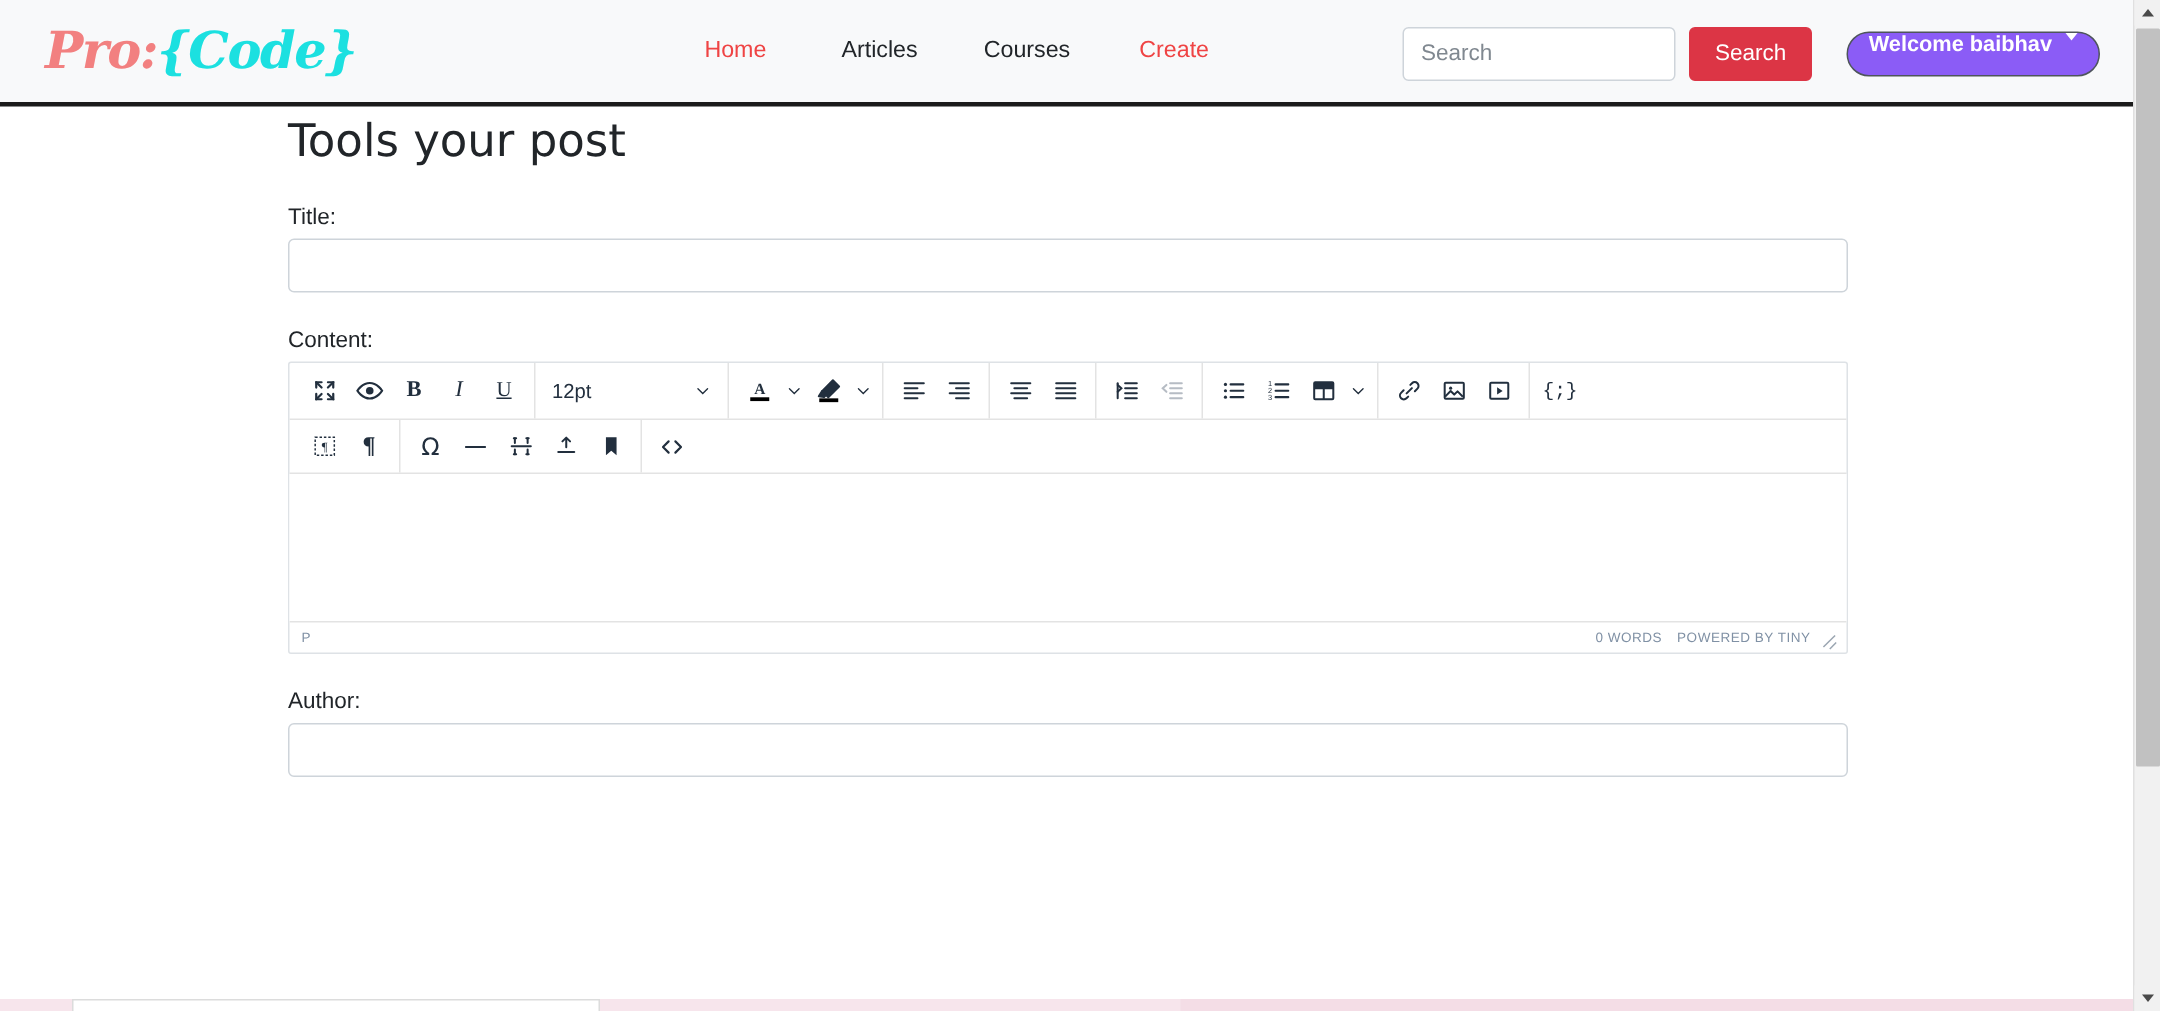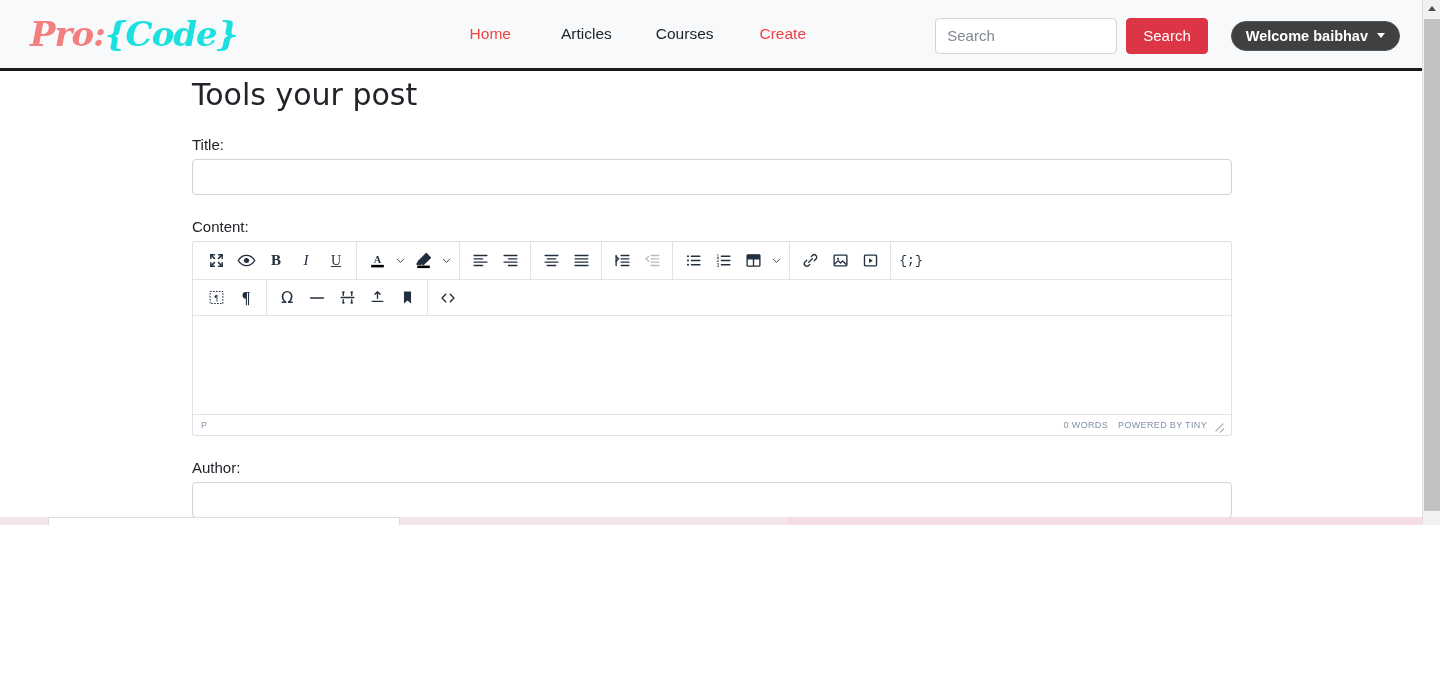--- a/index.html
+++ b/index.html
@@ -7,21 +7,21 @@
     margin: 0; padding: 0;
     width: 1440px; height: 674px;
     overflow: hidden;
     background: #ffffff;
     font-family: "Liberation Sans", sans-serif;
   }
 
   #viewport {
     position: relative;
     width: 1440px;
-    height: 525px;
+    height: 674px;
     overflow: hidden;
     background: #fff;
     text-decoration: underline;
   }
 
   
   .navbar {
     position: absolute;
     top: 0; left: 0;
     width: 1422px;
@@ -93,28 +93,28 @@
     border-radius: 4px;
     color: #fff;
     font-size: 15px;
     cursor: pointer;
     font-family: "Liberation Sans", sans-serif;
   }
   .welcome-btn {
     margin-left: 23px;
     height: 30px;
     padding: 0 14px;
-    background: #404040;
+    background: #8b5cf6;
     border: 1px solid #4e555b;
     border-radius: 16px;
     color: #fff;
     font-size: 14.5px;
     font-weight: bold;
     display: flex;
-    align-items: center;
+    align-items: flex-start;
     gap: 9px;
     cursor: pointer;
     white-space: nowrap;
     font-family: "Liberation Sans", sans-serif;
   }
   .caret {
     width: 0; height: 0;
     border-left: 4.5px solid transparent;
     border-right: 4.5px solid transparent;
     border-top: 5px solid #fff;
@@ -449,20 +449,28 @@
             <span style="font-weight:bold;font-size:15px;font-family:'Liberation Serif',serif;">B</span>
           </div>
           <div class="tb-btn">
             <span style="font-style:italic;font-size:15px;font-family:'Liberation Serif',serif;">I</span>
           </div>
           <div class="tb-btn">
             <span style="text-decoration:underline;font-size:14px;font-family:'Liberation Serif',serif;">U</span>
           </div>
         </div>
 
+        <div class="tb-group">
+          <div class="tb-select">
+            <span>12pt</span>
+            <svg width="11" height="11" viewBox="0 0 24 24" fill="none" stroke="currentColor" stroke-width="2" stroke-linecap="round">
+              <path d="M5 9l7 7 7-7"></path>
+            </svg>
+          </div>
+        </div>
 
         <div class="tb-group">
           <div class="tb-split">
             <div class="tb-btn">
               <svg width="19" height="19" viewBox="0 0 24 24" fill="none">
                 <text x="12" y="15" font-size="13" font-family="Liberation Serif, serif" fill="currentColor" text-anchor="middle" font-weight="bold">A</text>
                 <rect class="colorbar" x="4" y="17.5" width="16" height="3.2" fill="#000000"></rect>
               </svg>
             </div>
             <div class="tb-chev">

